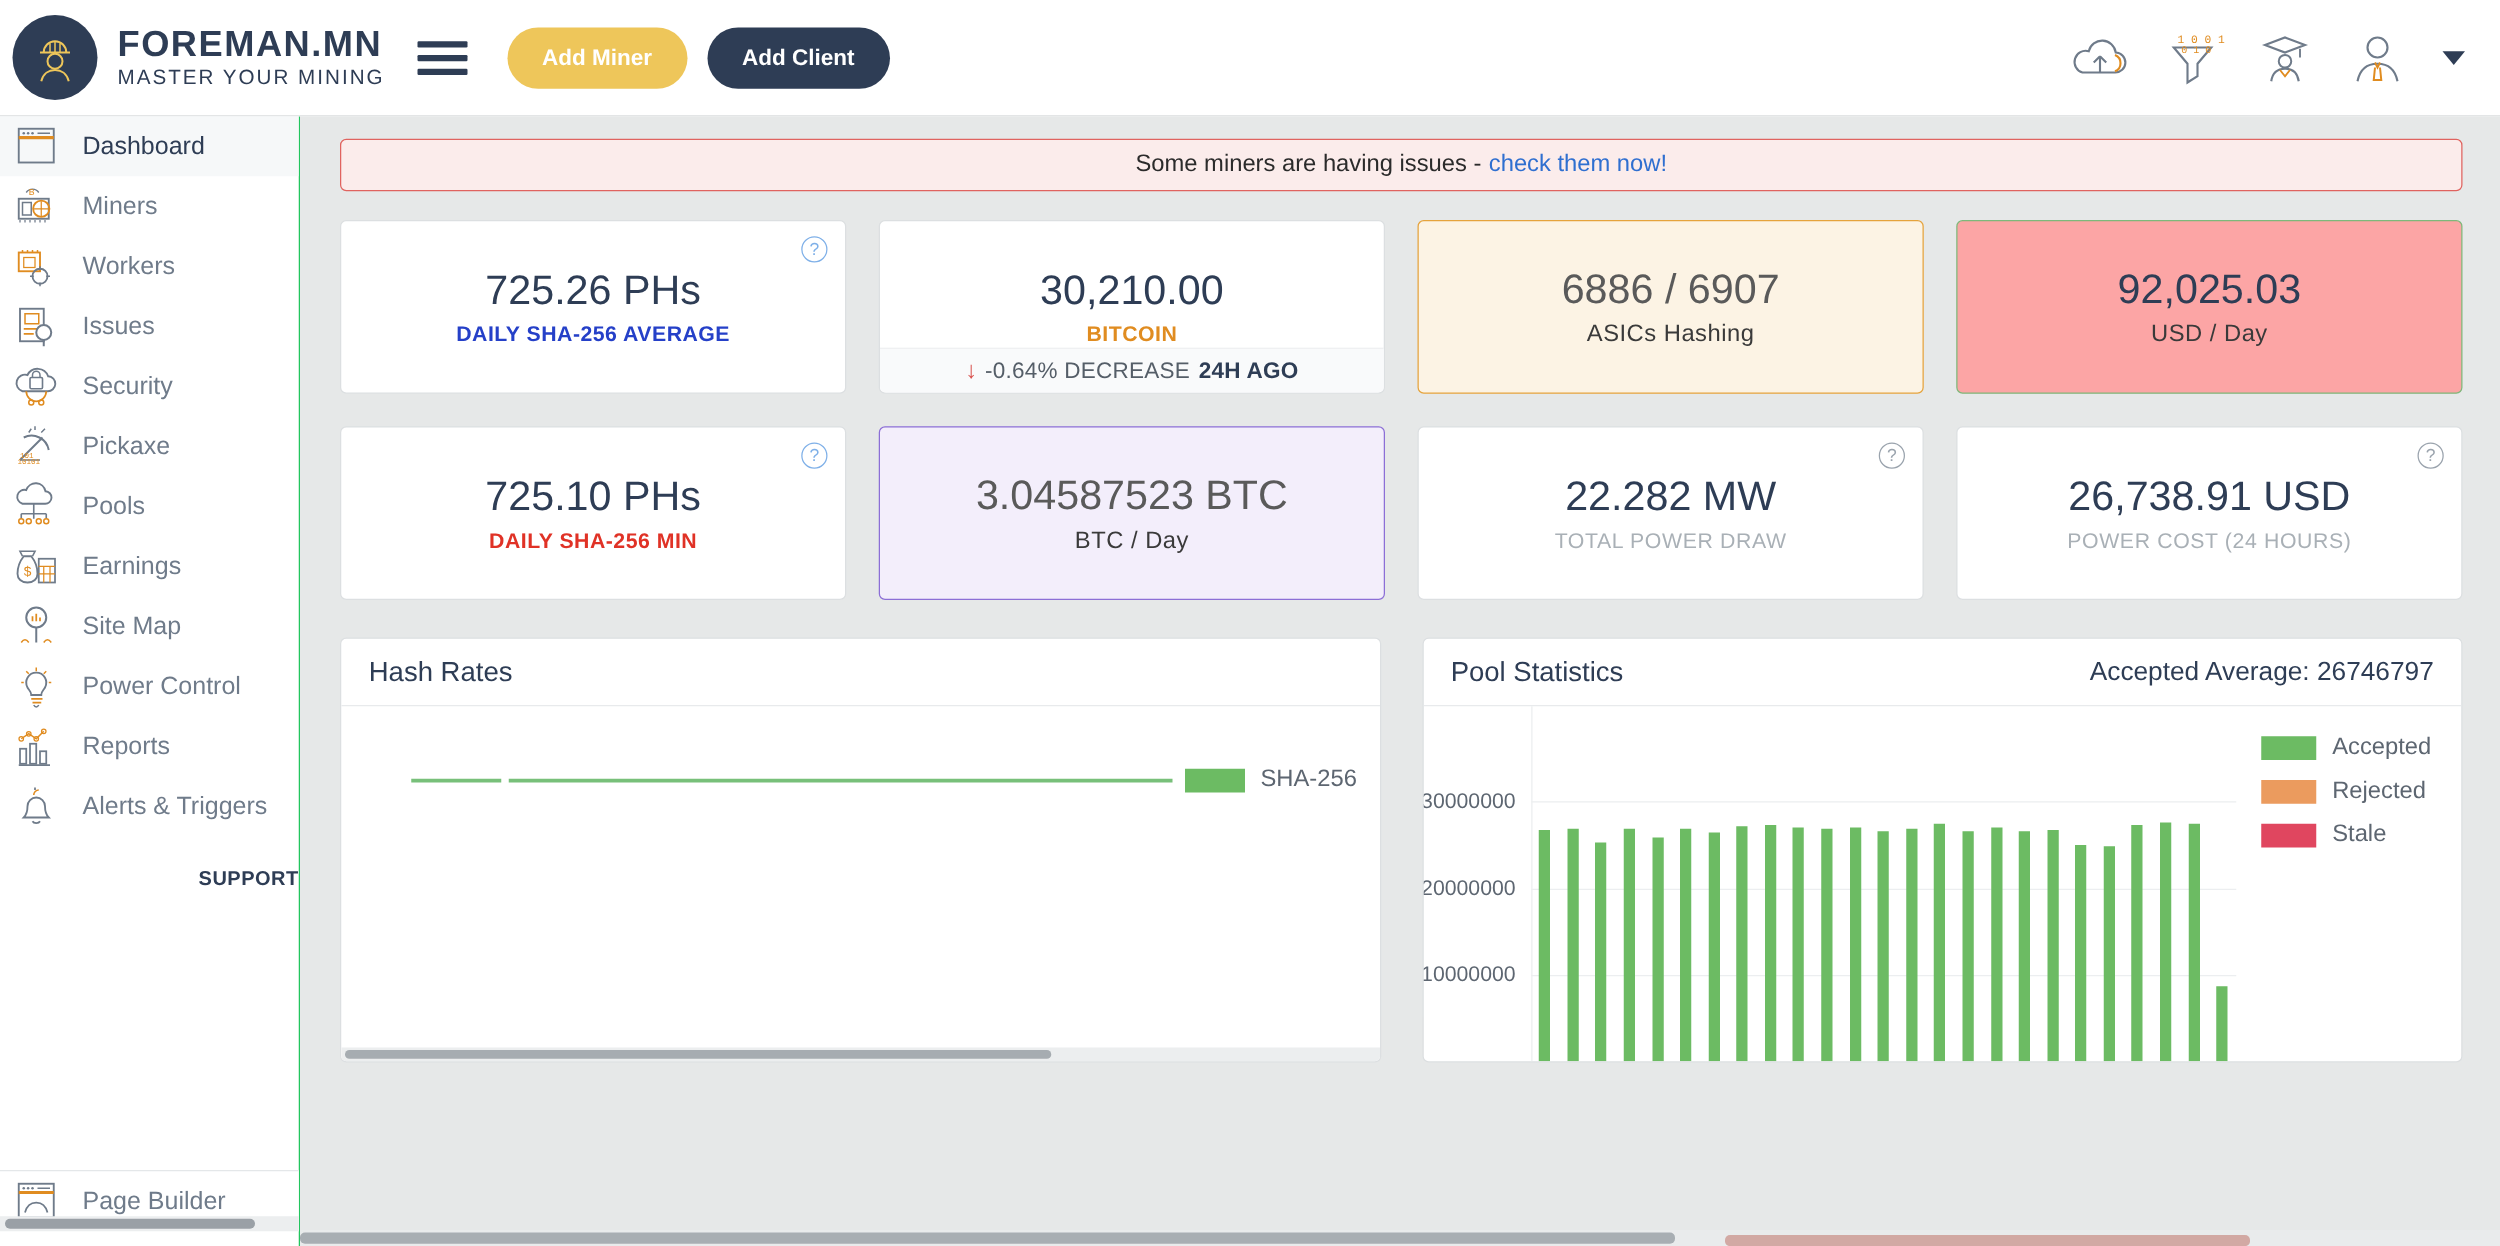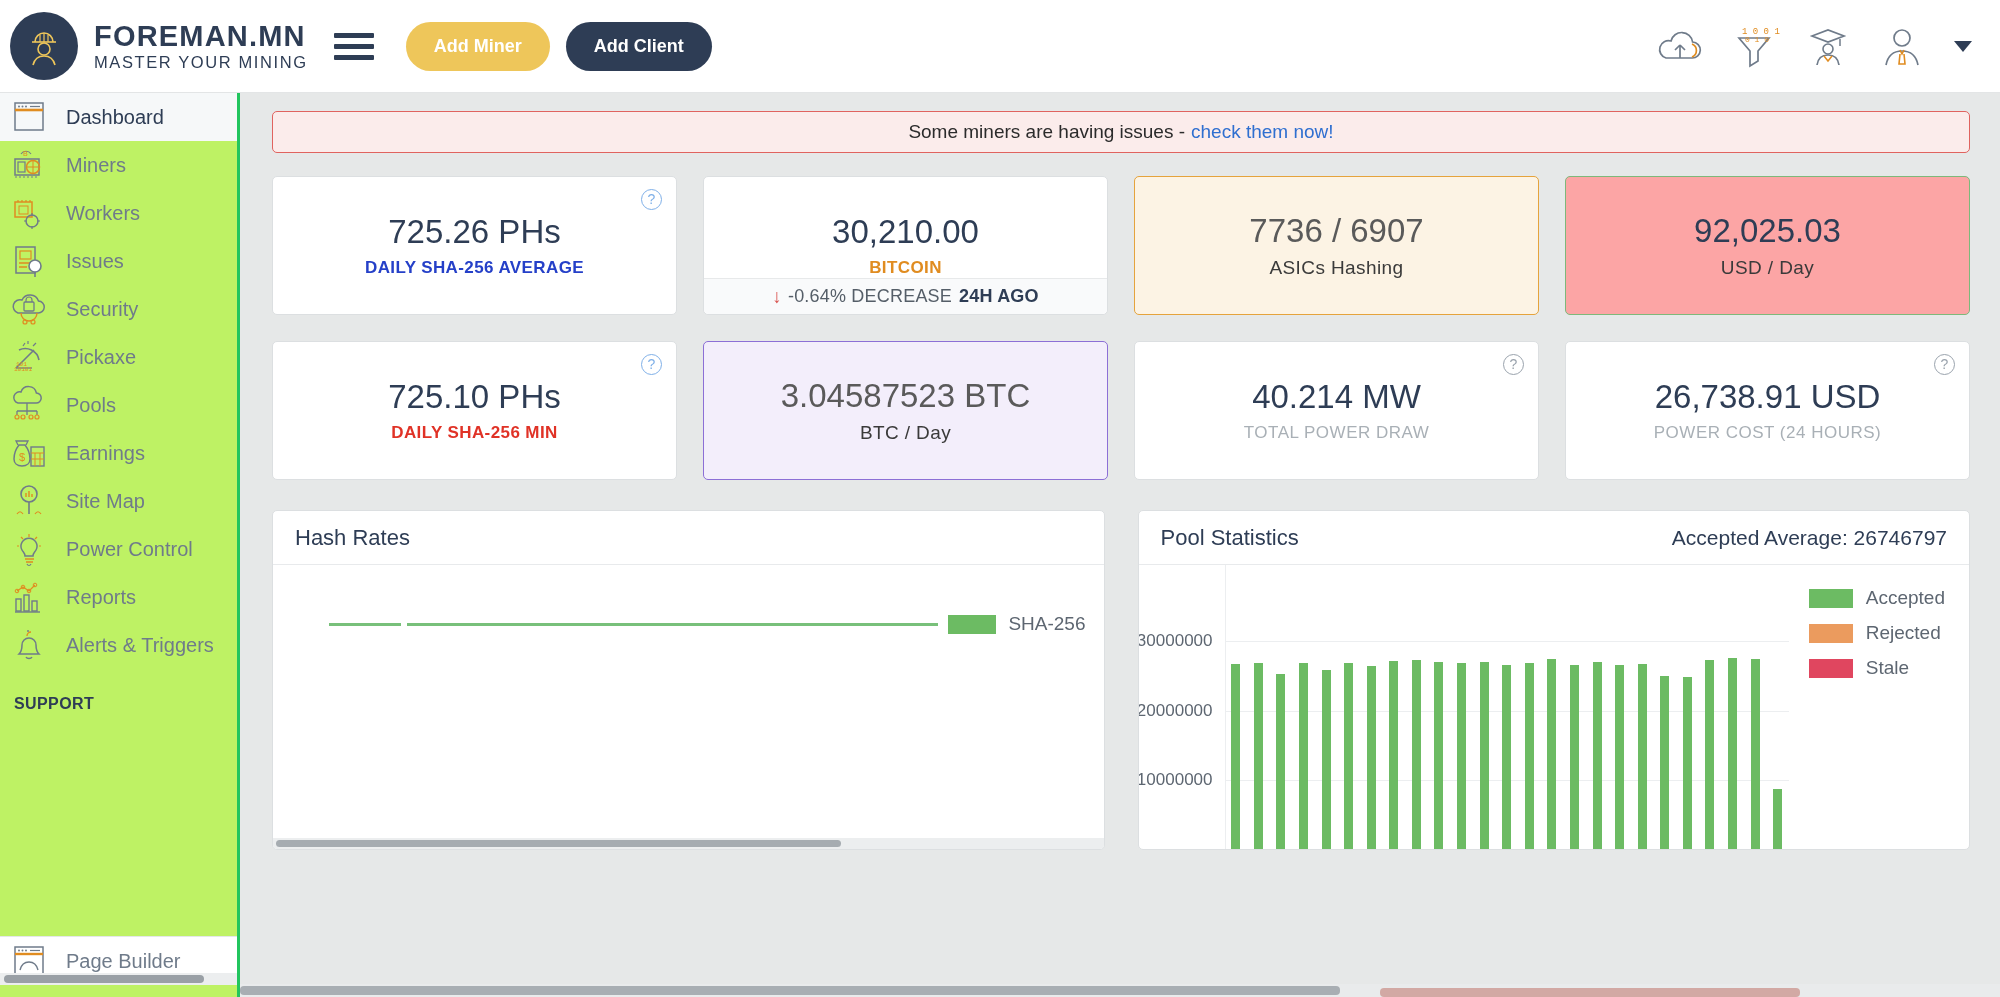--- a/index.html
+++ b/index.html
@@ -60,24 +60,25 @@
     border-left: 9px solid transparent;
     border-right: 9px solid transparent;
     border-top: 11px solid #2e3d55;
     margin-left: 4px;
   }
 
   
   .sidebar {
     position: absolute; top: 93px; left: 0;
     width: 240px; height: 904px;
-    background: #bef264;
-    border-right: 3px solid #22c55e;
+    background: #ffffff;
+    border-right: 1px solid #22c55e;
     overflow: hidden;
     z-index: 20;
+    text-align: right;
   }
   .nav-item {
     display: flex; align-items: center;
     height: 48px; padding-left: 6px; cursor: pointer;
   }
   .nav-item.active { background: #f6f8f9; }
   .nav-ico { width: 46px; height: 40px; flex: 0 0 46px; margin-right: 14px; }
   .nav-label { font-size: 20px; color: #6f7b8a; }
   .nav-item.active .nav-label { color: #2e3d55; }
   .nav-section {
@@ -455,21 +456,21 @@
           <div class="c-cap orange">BITCOIN</div>
         </div>
         <div class="card-foot">
           <span class="arr">↓</span>
           <span>-0.64% DECREASE</span>
           <b>24H AGO</b>
         </div>
       </div>
       <div class="card amber">
         <div class="card-body">
-          <div class="c-val grey">7736 / 6907</div>
+          <div class="c-val grey">6886 / 6907</div>
           <div class="c-cap plain">ASICs Hashing</div>
         </div>
       </div>
       <div class="card green">
         <div class="card-body">
           <div class="c-val">92,025.03</div>
           <div class="c-cap plain">USD / Day</div>
         </div>
       </div>
       <div class="card">
@@ -481,21 +482,21 @@
       </div>
       <div class="card violet">
         <div class="card-body">
           <div class="c-val grey">3.04587523 BTC</div>
           <div class="c-cap plain">BTC / Day</div>
         </div>
       </div>
       <div class="card">
         <div class="help grey">?</div>
         <div class="card-body">
-          <div class="c-val">40.214 MW</div>
+          <div class="c-val">22.282 MW</div>
           <div class="c-cap muted">TOTAL POWER DRAW</div>
         </div>
       </div>
       <div class="card">
         <div class="help grey">?</div>
         <div class="card-body">
           <div class="c-val">26,738.91 USD</div>
           <div class="c-cap muted">POWER COST (24 HOURS)</div>
         </div>
       </div>

